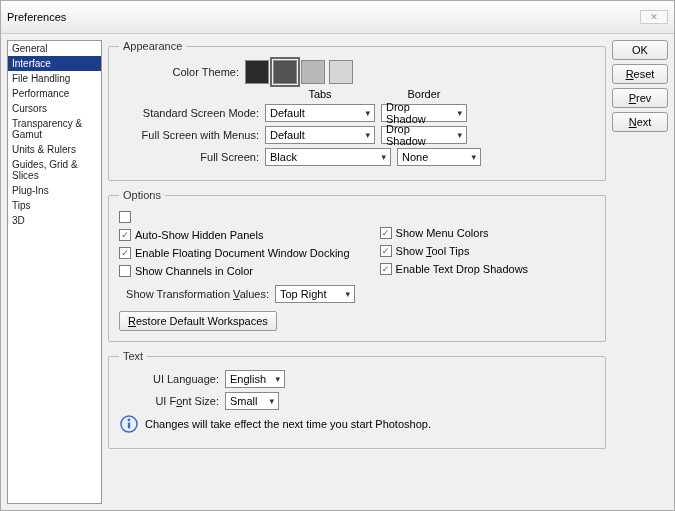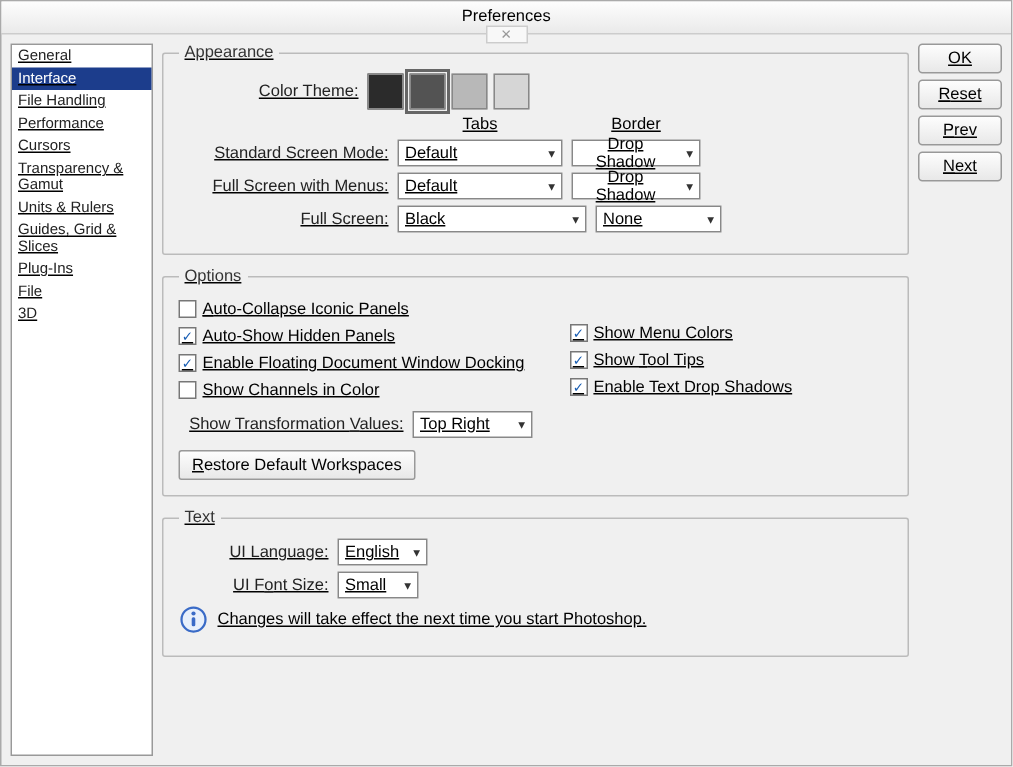--- a/index.html
+++ b/index.html
@@ -1,37 +1,37 @@
 <!DOCTYPE html>
 <html><head>
 <meta charset="utf-8">
 <style>
 * { box-sizing: border-box; margin: 0; padding: 0; font-family: Tahoma, Arial, sans-serif; font-size: 11px; }
 body { background: #f0f0f0; width: 675px; height: 511px; overflow: hidden; }
 .window { width: 675px; height: 511px; border: 1px solid #aaa; background: #f0f0f0; display: flex; flex-direction: column; }
-.titlebar { height: 22px; background: linear-gradient(#fdfdfd,#eaeaea); border-bottom: 1px solid #ccc; display: flex; align-items: center; padding: 4px 6px; justify-content: space-between; flex-direction: column; }
+.titlebar { height: 22px; background: linear-gradient(#fdfdfd,#eaeaea); border-bottom: 1px solid #ccc; display: flex; align-items: center; padding: 16px 6px; justify-content: space-between; }
 .titlebar-title { font-size: 11px; }
 .close-x { width: 28px; height: 14px; border: 1px solid #ccc; background: #f8f8f8; font-size: 9px; color: #999; display: flex; align-items: center; justify-content: center; }
-.body { flex: 1; display: flex; padding: 6px; gap: 6px; text-decoration: underline; }
+.body { flex: 1; display: flex; padding: 6px; gap: 6px; }
 .sidebar { width: 95px; border: 1px solid #999; background: #fff; }
 .sidebar-item { padding: 2px 4px; font-size: 10px; color: #222; cursor: pointer; }
 .sidebar-item.selected { background: #1c3d8c; color: #fff; }
 .main { flex: 1; display: flex; flex-direction: column; gap: 8px; }
 .buttons { width: 56px; display: flex; flex-direction: column; gap: 4px; }
 .btn { height: 20px; border: 1px solid #999; background: linear-gradient(#fdfdfd,#e8e8e8); border-radius: 3px; font-size: 11px; display: flex; align-items: center; justify-content: center; cursor: pointer; }
 .btn u { text-decoration: underline; }
 fieldset { border: 1px solid #bbb; border-radius: 2px; padding: 8px 10px 10px; position: relative; }
 legend { font-size: 11px; padding: 0 4px; color: #333; }
 .row { display: flex; align-items: center; gap: 6px; margin-bottom: 4px; }
 .label-r { text-align: right; font-size: 11px; color: #222; }
 .swatches { display: flex; gap: 4px; }
 .swatch { width: 24px; height: 24px; border: 1px solid #888; cursor: pointer; }
 .swatch.sel { outline: 2px solid #666; outline-offset: 1px; }
 .headerlbl { font-size: 11px; text-align: center; }
-.select { height: 18px; border: 1px solid #888; background: #fff; font-size: 11px; padding: 0 18px 0 4px; display: flex; align-items: center; position: relative; cursor: pointer; text-align: center; }
+.select { height: 18px; border: 1px solid #888; background: #fff; font-size: 11px; padding: 0 18px 0 4px; display: flex; align-items: center; position: relative; cursor: pointer; }
 .select::after { content: "▾"; position: absolute; right: 4px; font-size: 9px; color: #333; }
 .chkrow { display: flex; align-items: center; gap: 4px; height: 16px; }
 .chk { width: 12px; height: 12px; border: 1px solid #777; background: #fff; display: flex; align-items: center; justify-content: center; font-size: 9px; color: #1a5fb4; cursor: pointer; }
 .chk.checked::before { content: "✓"; }
 .opts-cols { display: flex; gap: 30px; }
 .opts-col { display: flex; flex-direction: column; gap: 2px; }
 .btnsm { height: 20px; border: 1px solid #999; background: linear-gradient(#fdfdfd,#e8e8e8); padding: 0 8px; display: inline-flex; align-items: center; border-radius: 2px; cursor: pointer; margin-top: 4px; }
 .info-icon { width: 20px; height: 20px; }
 .underline { text-decoration: underline; }
 </style>
@@ -47,21 +47,21 @@
     <div class="sidebar" id="sidebar">
         <div class="sidebar-item">General</div>
         <div class="sidebar-item selected">Interface</div>
         <div class="sidebar-item">File Handling</div>
         <div class="sidebar-item">Performance</div>
         <div class="sidebar-item">Cursors</div>
         <div class="sidebar-item">Transparency &amp; Gamut</div>
         <div class="sidebar-item">Units &amp; Rulers</div>
         <div class="sidebar-item">Guides, Grid &amp; Slices</div>
         <div class="sidebar-item">Plug-Ins</div>
-        <div class="sidebar-item">File</div>
+        <div class="sidebar-item">Tips</div>
         <div class="sidebar-item">3D</div>
       </div>
     <div class="main">
 
       <fieldset>
         <legend>Appearance</legend>
         <div class="row">
           <div class="label-r" style="width:120px">Color Theme:</div>
           <div class="swatches" id="swatches">
               <div class="swatch" style="background: rgb(43, 43, 43);"></div>
@@ -93,21 +93,20 @@
             </div>
           </div>
       </fieldset>
 
       <fieldset>
         <legend>Options</legend>
         <div class="opts-cols">
           <div class="opts-col" id="optsleft">
               <div class="chkrow">
                 <div class="chk"></div>
-                <span><span class="underline">A</span>uto-Collapse Iconic Panels</span>
               </div>
               <div class="chkrow">
                 <div class="chk checked"></div>
                 <span>Auto-Show Hidden Panels</span>
               </div>
               <div class="chkrow">
                 <div class="chk checked"></div>
                 <span>Enable Floating Document Window Docking</span>
               </div>
               <div class="chkrow">

